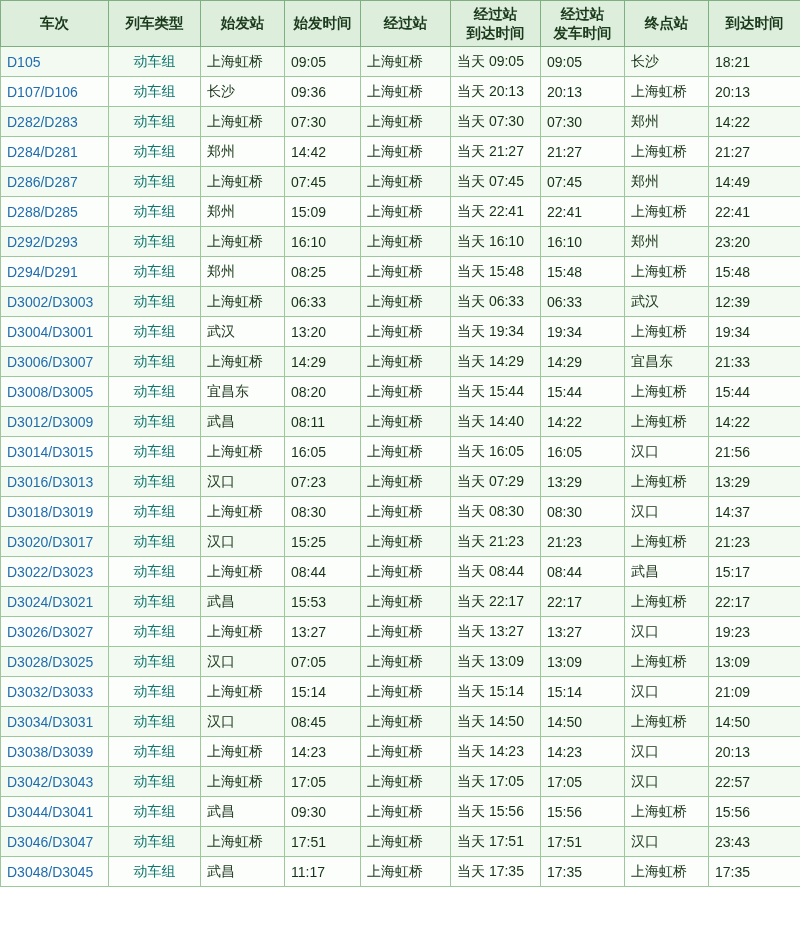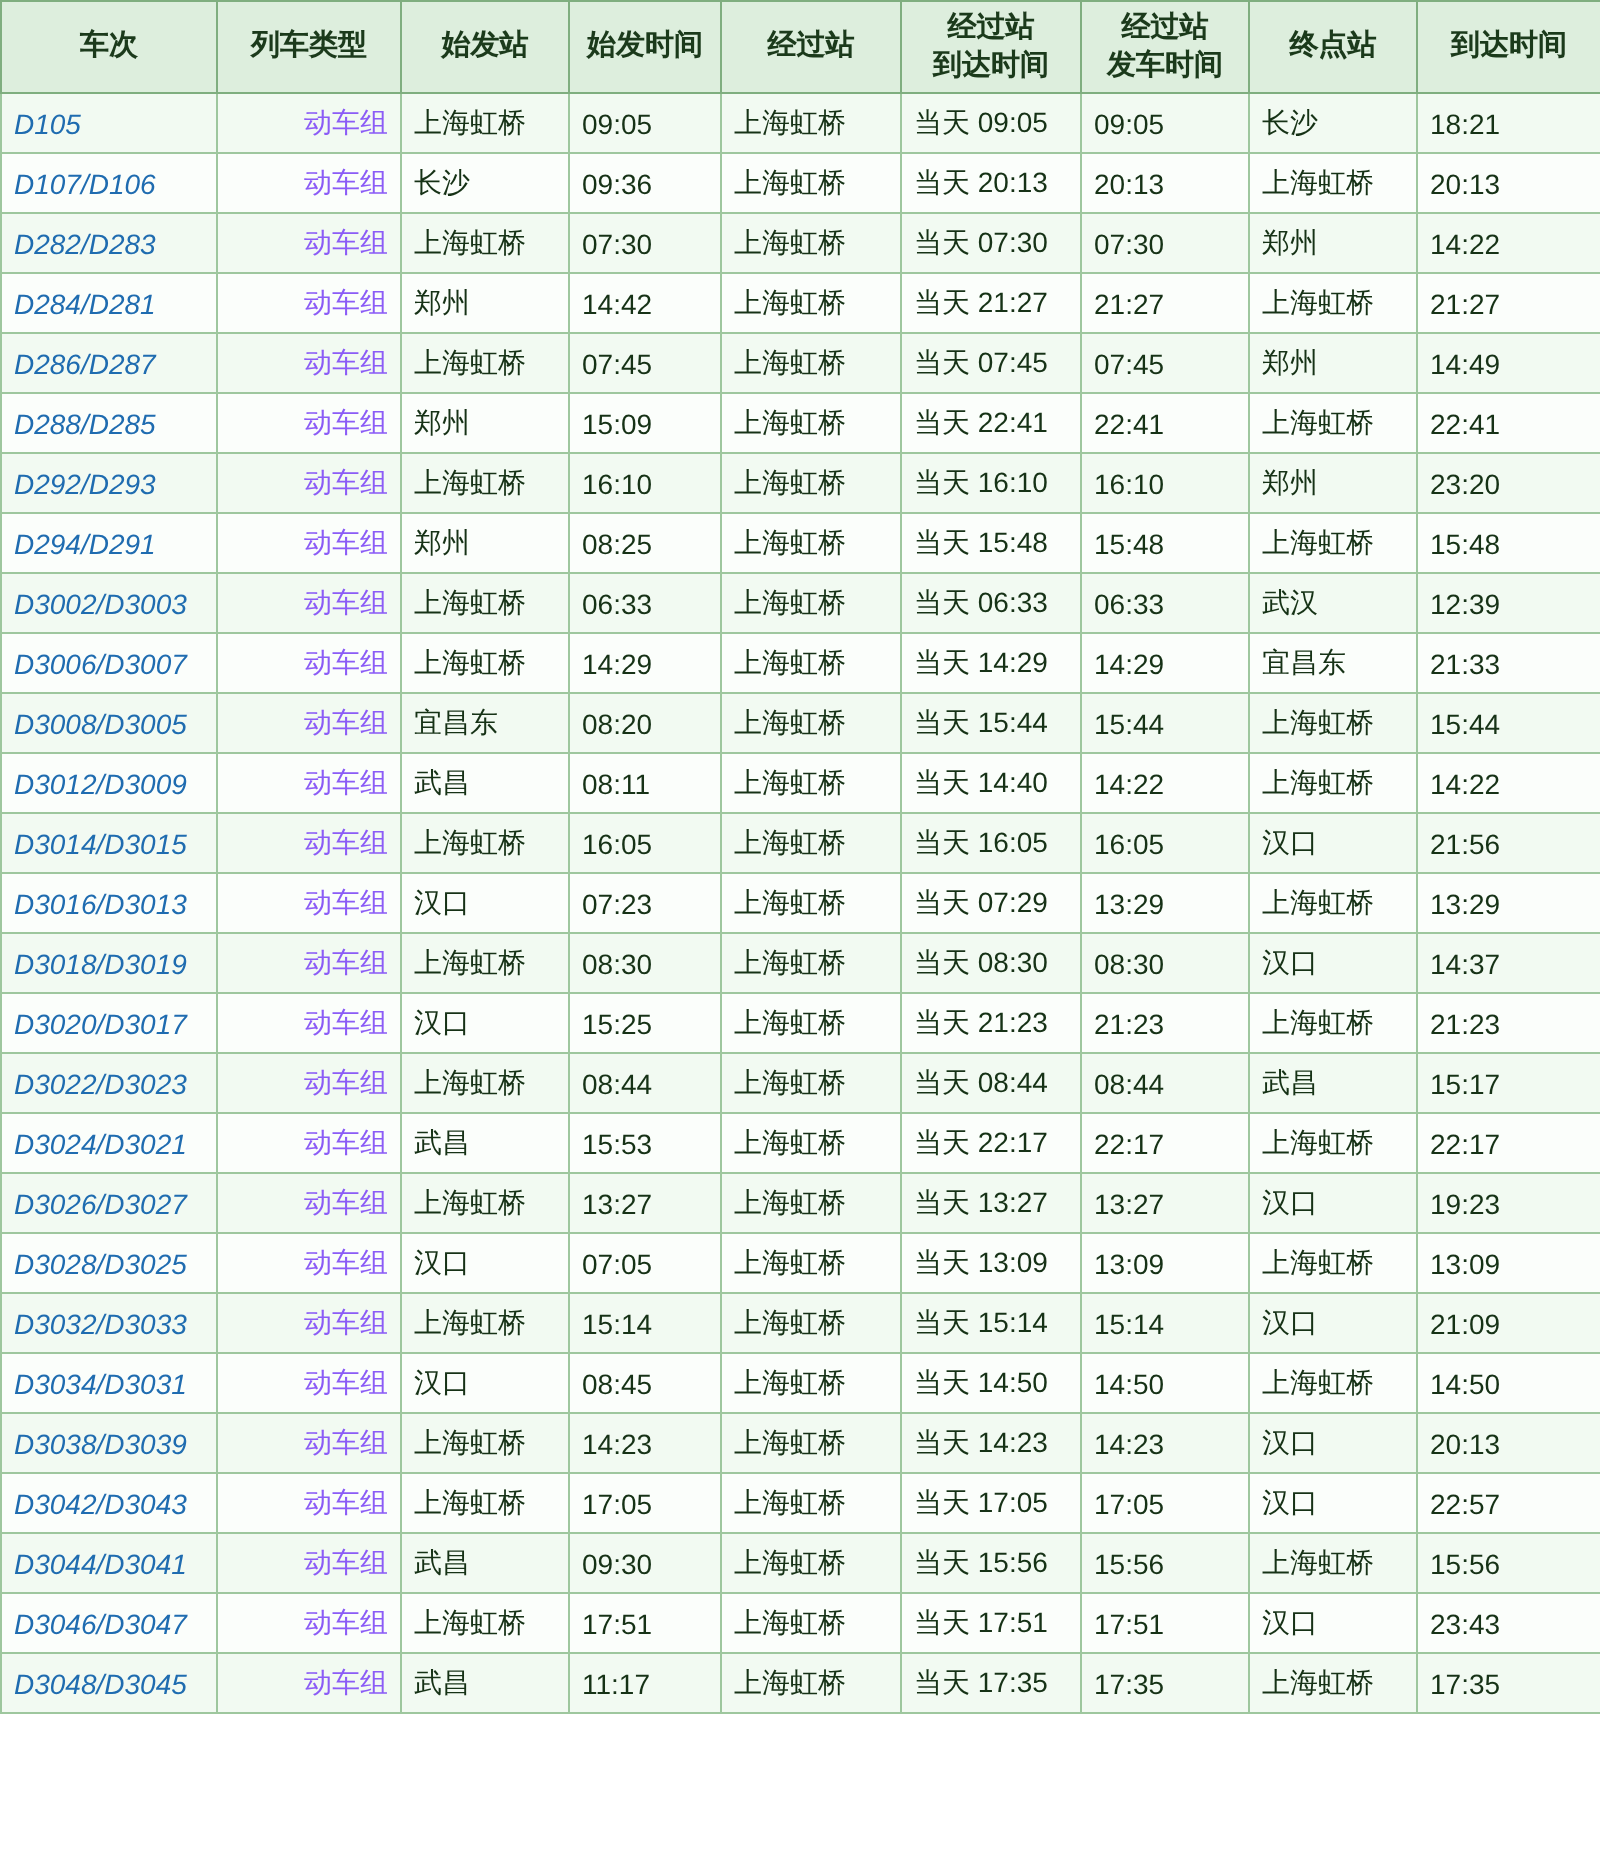--- a/index.html
+++ b/index.html
@@ -50,23 +50,22 @@
     white-space: nowrap;
     overflow: hidden;
   }
   table.train-table tbody tr:nth-child(odd) td { background: #f2faf2; }
   table.train-table tbody tr:nth-child(even) td { background: #fbfefb; }
 
   td.col-train {
     color: #1f6cb0;
     text-align: left;
     font-size: 14px;
-    font-style: italic;
-  }
-  td.col-type   { color: #8b5cf6; text-align: right; margin-left: 48px; }
+  }
+  td.col-type   { color: #0f766e; text-align: center; margin-left: 48px; }
   td.col-station{ color: #163216; text-align: left; }
   td.col-time   { color: #163216; text-align: left; }
 </style>
 </head>
 <body>
 
 <table class="train-table">
   <colgroup>
     <col class="c0">
       <col class="c1">
@@ -205,20 +204,31 @@
         <td class="col-type">动车组</td>
         <td class="col-station">上海虹桥</td>
         <td class="col-time">06:33</td>
         <td class="col-station">上海虹桥</td>
         <td class="col-time">当天 06:33</td>
         <td class="col-time">06:33</td>
         <td class="col-station">武汉</td>
         <td class="col-time">12:39</td>
       </tr>
       <tr>
+        <td class="col-train">D3004/D3001</td>
+        <td class="col-type">动车组</td>
+        <td class="col-station">武汉</td>
+        <td class="col-time">13:20</td>
+        <td class="col-station">上海虹桥</td>
+        <td class="col-time">当天 19:34</td>
+        <td class="col-time">19:34</td>
+        <td class="col-station">上海虹桥</td>
+        <td class="col-time">19:34</td>
+      </tr>
+      <tr>
         <td class="col-train">D3006/D3007</td>
         <td class="col-type">动车组</td>
         <td class="col-station">上海虹桥</td>
         <td class="col-time">14:29</td>
         <td class="col-station">上海虹桥</td>
         <td class="col-time">当天 14:29</td>
         <td class="col-time">14:29</td>
         <td class="col-station">宜昌东</td>
         <td class="col-time">21:33</td>
       </tr>

